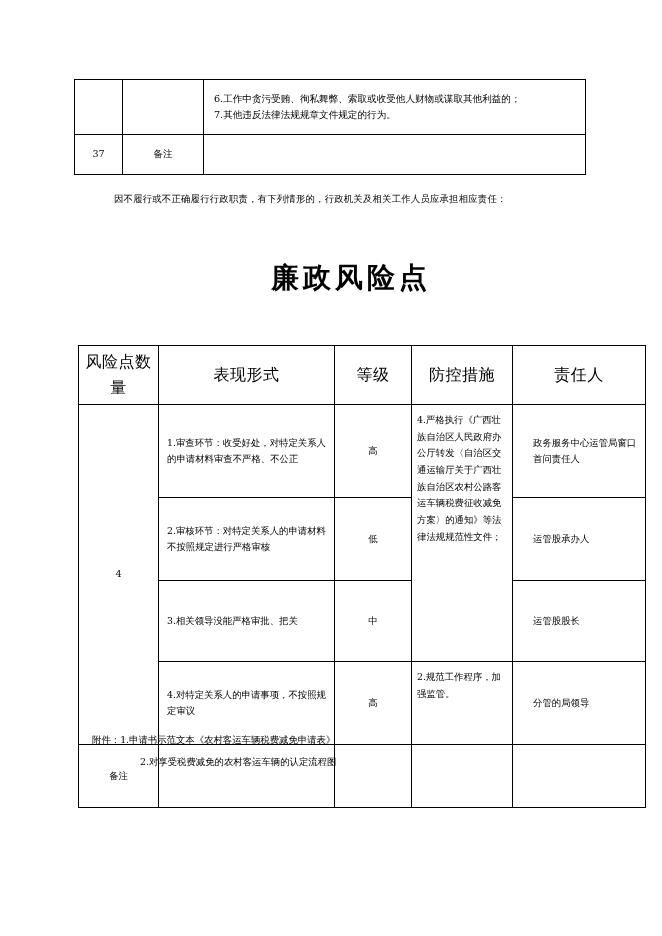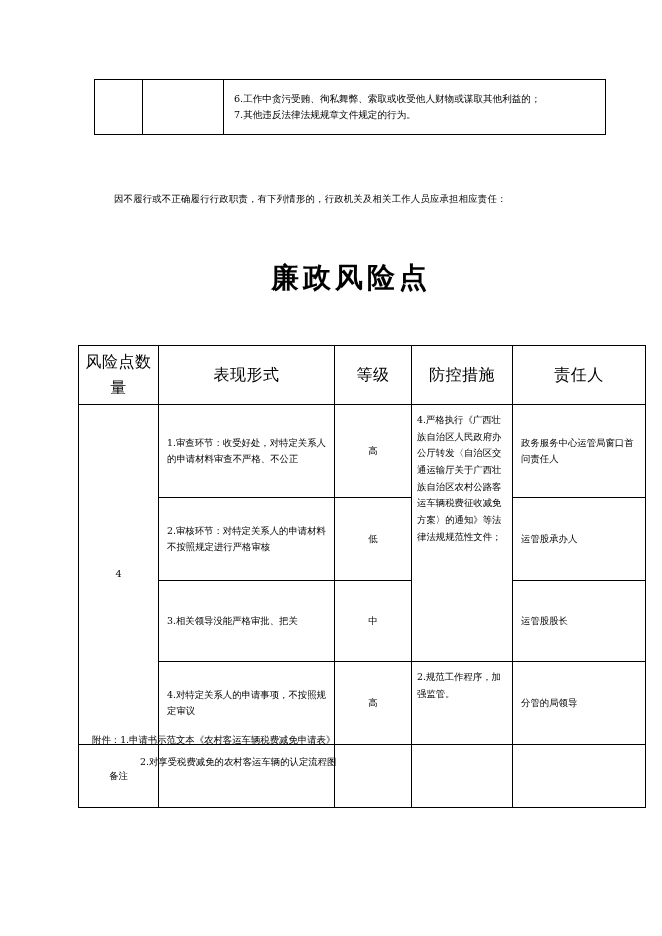--- a/index.html
+++ b/index.html
@@ -36,21 +36,21 @@
     padding: 3px 5px;
     vertical-align: middle;
     font-weight: normal;
     font-size: 9.5px;
     line-height: 1.62;
     color: #000;
   }
 
   
   #top-table {
-    left: 94px;
+    left: 74px;
     top: 79px;
     width: 512px;
   }
   #top-table td {
     font-size: 9.6px;
     line-height: 1.7;
   }
   #top-table .c-num   { width: 37px;  text-align: center; }
   #top-table .c-label { width: 70px;  text-align: center; }
   #top-table .c-body  { text-align: left; padding-left: 10px; }
@@ -125,21 +125,21 @@
   }
   #risk-table td.cell-measure {
     text-align: left;
     vertical-align: top;
     padding: 7px 5px;
     line-height: 1.78;
   }
   #risk-table td.cell-person {
     text-align: left;
     vertical-align: middle;
-    padding-left: 8px;
+    padding-left: 20px;
   }
   #risk-table td.cell-remark {
     text-align: center;
     vertical-align: middle;
     height: 56px;
   }
   #risk-table td.cell-blank { background: #fff; }
 
   #risk-table tr.r1 td { height: 72px; }
   #risk-table tr.r2 td { height: 62px; }
@@ -164,20 +164,25 @@
 
 <div class="page">
 
   <table class="doc-table" id="top-table">
     <tbody>
       <tr class="row-cont">
         <td class="c-num"></td>
         <td class="c-label"></td>
         <td class="c-body multi-line">6.工作中贪污受贿、徇私舞弊、索取或收受他人财物或谋取其他利益的；
 7.其他违反法律法规规章文件规定的行为。</td>
+      </tr>
+      <tr class="row-note">
+        <td class="c-num">37</td>
+        <td class="c-label">备注</td>
+        <td class="c-body"></td>
       </tr>
     </tbody>
   </table>
 
   <div id="intro-paragraph">因不履行或不正确履行行政职责，有下列情形的，行政机关及相关工作人员应承担相应责任：</div>
 
   <div id="doc-title">廉政风险点</div>
 
   <table class="doc-table" id="risk-table">
     <thead>

